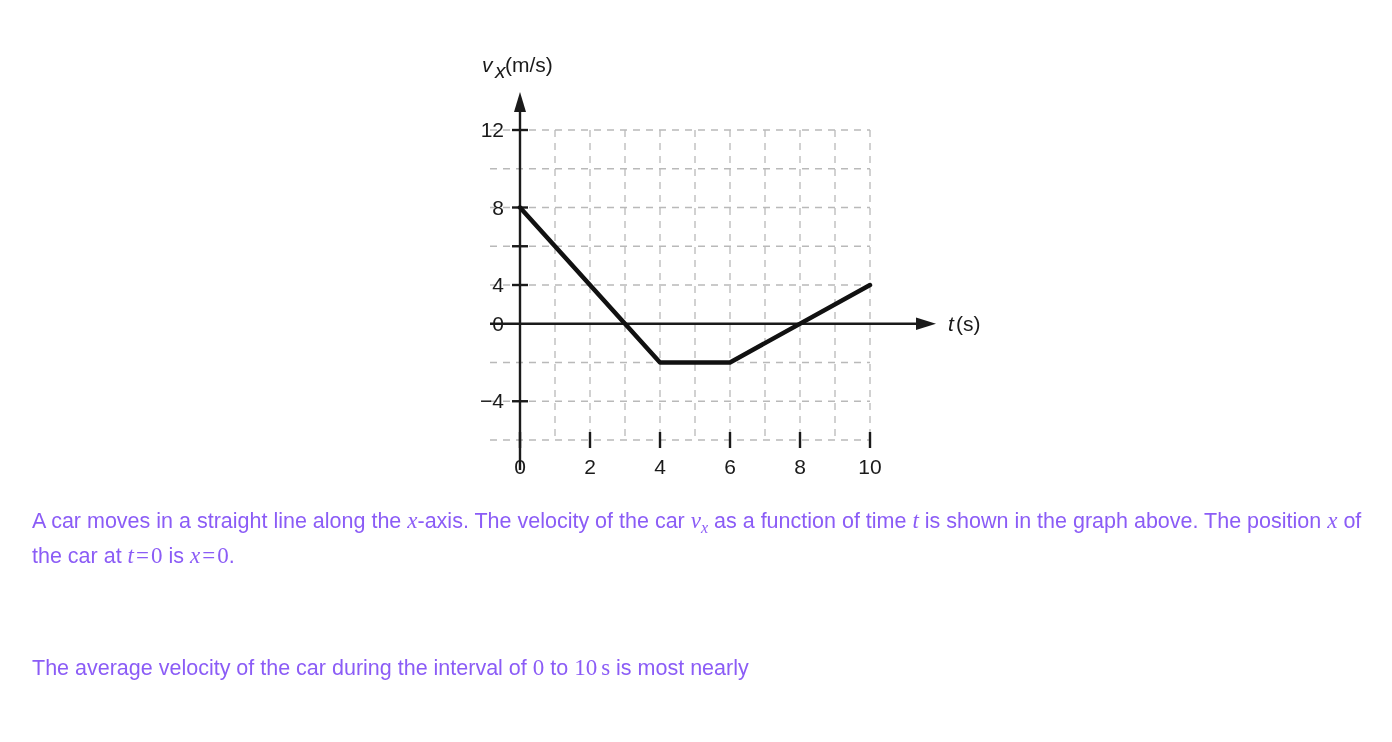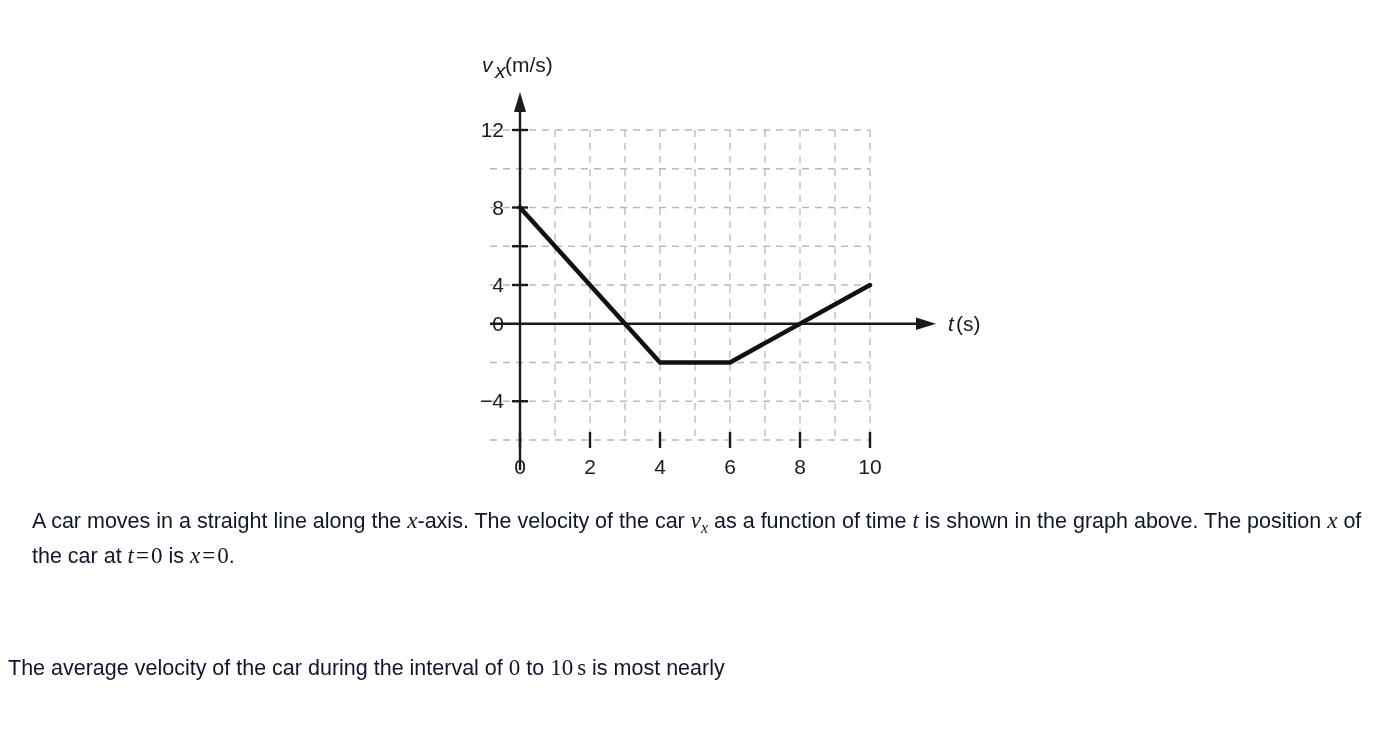--- a/index.html
+++ b/index.html
@@ -40,24 +40,24 @@
     font-size: 21px;
     fill: #1a1a1a;
   }
 
   .prose {
     position: absolute;
     left: 32px;
     width: 1336px;
     font-size: 21.5px;
     line-height: 1.42;
-    color: #0f172a;
+    color: #8b5cf6;
   }
   #paragraph-1 { top: 505px; }
-  #paragraph-2 { top: 652px; left: 8px; }
+  #paragraph-2 { top: 652px; left: 32px; }
 
   .mi {
     font-family: "Liberation Serif", serif;
     font-style: italic;
     font-size: 23px;
   }
   .mn {
     font-family: "Liberation Serif", serif;
     font-style: normal;
     font-size: 23px;

